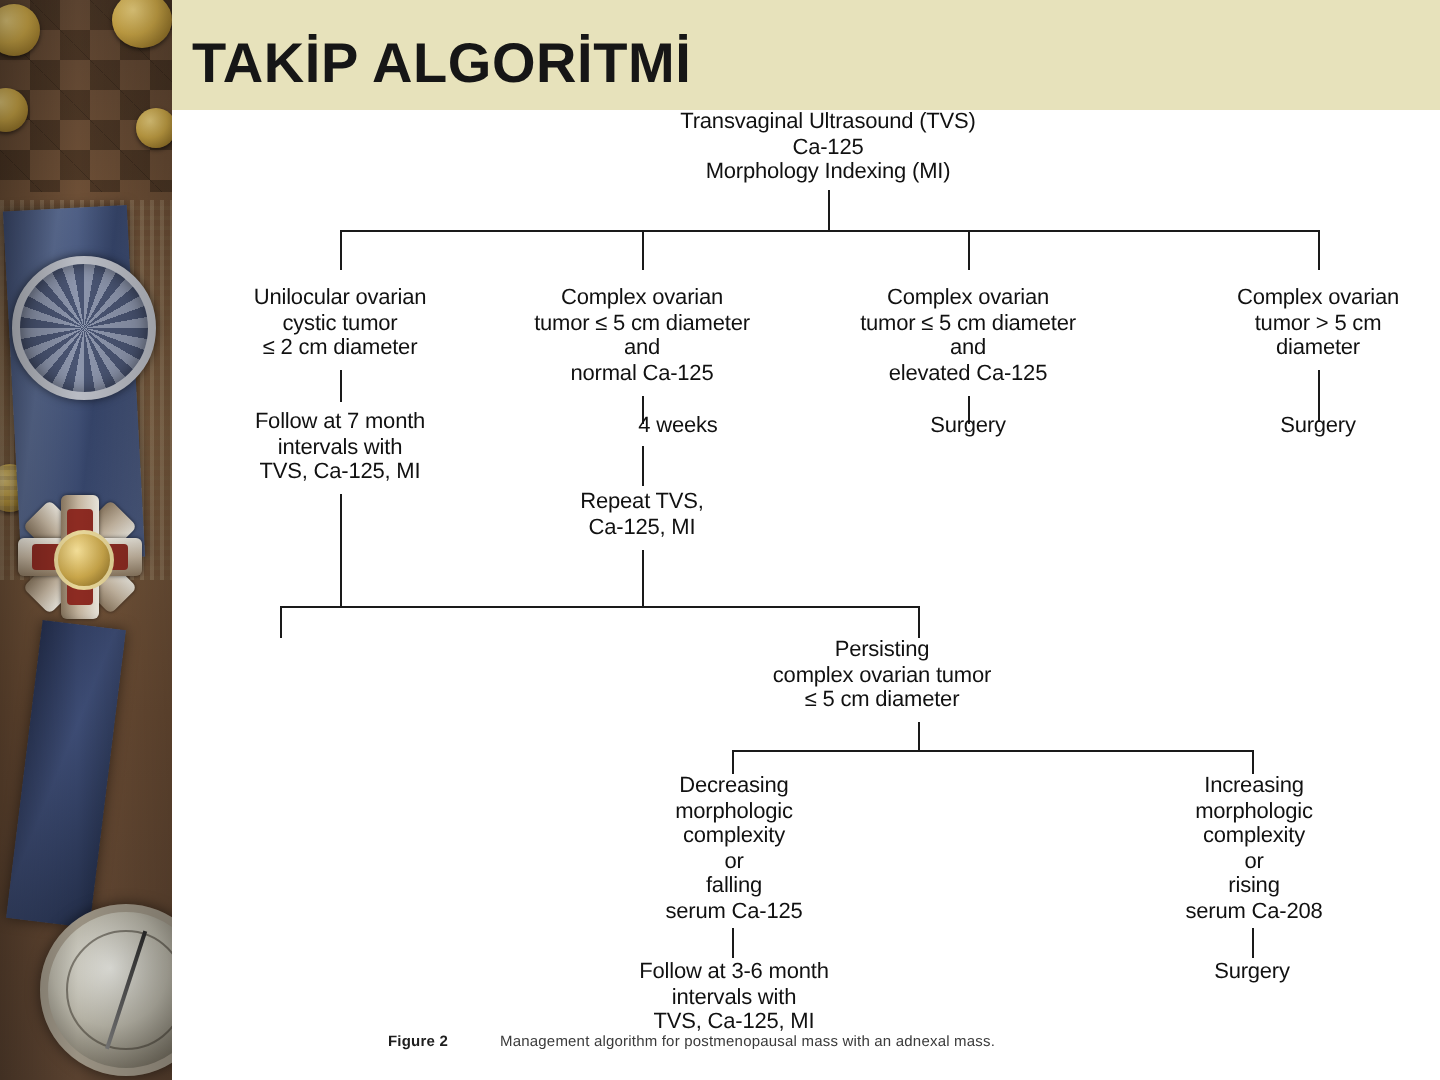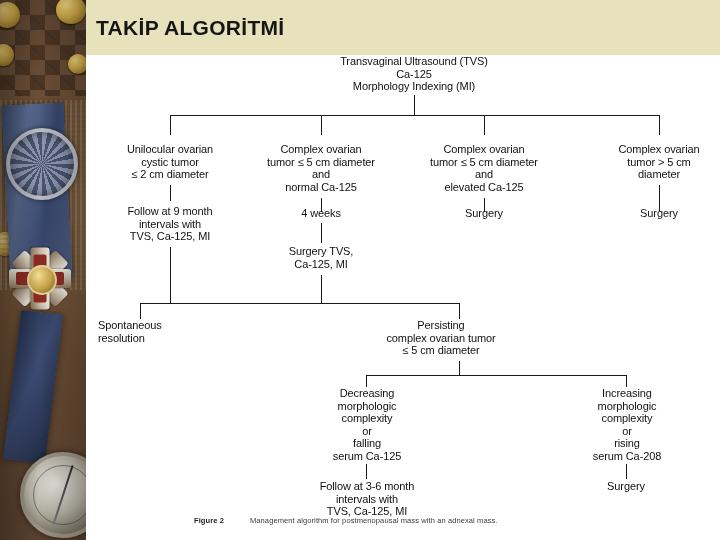--- a/index.html
+++ b/index.html
@@ -127,21 +127,21 @@
   
   #title-bar {
     position: absolute;
     left: 86px; top: 0;
     width: 634px; height: 55px;
     background: #e7e2bb;
   }
   #title-text {
     position: absolute;
     left: 10px; top: 16px;
-    font-size: 21px;
+    font-size: 28px;
     font-weight: bold;
     color: #161616;
     letter-spacing: .3px;
     white-space: nowrap;
   }
 
   
   #figure {
     position: absolute;
     left: 86px; top: 55px;
@@ -252,41 +252,39 @@
 elevated Ca-125</div>
     <div class="node" style="left:500px; top:88px; width:146px;">Complex ovarian
 tumor &gt; 5 cm
 diameter</div>
 
     <div class="vline" style="left:84px;  top:130px; height:16px;"></div>
     <div class="vline" style="left:235px; top:143px; height:14px;"></div>
     <div class="vline" style="left:398px; top:143px; height:14px;"></div>
     <div class="vline" style="left:573px; top:130px; height:26px;"></div>
 
-    <div class="node" style="left:8px; top:150px; width:152px;">Follow at 9 month
+    <div class="node" style="left:8px; top:150px; width:152px;">Follow at 7 month
 intervals with
 TVS, Ca-125, MI</div>
-    <div class="node" style="left:180px; top:152px; width:110px;">4 weeks</div>
+    <div class="node" style="left:198px; top:152px; width:110px;">4 weeks</div>
     <div class="node" style="left:343px; top:152px; width:110px;">Surgery</div>
     <div class="node" style="left:518px; top:152px; width:110px;">Surgery</div>
 
     <div class="vline" style="left:235px; top:168px; height:20px;"></div>
-    <div class="node" style="left:170px; top:190px; width:130px;">Surgery TVS,
+    <div class="node" style="left:170px; top:190px; width:130px;">Repeat TVS,
 Ca-125, MI</div>
 
     <div class="vline" style="left:84px;  top:192px; height:56px;"></div>
 
     <div class="vline" style="left:235px; top:220px; height:28px;"></div>
 
     <div class="hline" style="left:54px; top:248px; width:319px;"></div>
     <div class="vline" style="left:54px;  top:248px; height:16px;"></div>
     <div class="vline" style="left:373px; top:248px; height:16px;"></div>
 
-    <div class="node left" style="left:12px; top:264px; width:140px;">Spontaneous
-resolution</div>
     <div class="node" style="left:272px; top:264px; width:166px;">Persisting
 complex ovarian tumor
 ≤ 5 cm diameter</div>
 
     <div class="vline" style="left:373px; top:306px; height:14px;"></div>
     <div class="hline" style="left:280px; top:320px; width:260px;"></div>
     <div class="vline" style="left:280px; top:320px; height:12px;"></div>
     <div class="vline" style="left:540px; top:320px; height:12px;"></div>
 
     <div class="node" style="left:212px; top:332px; width:138px;">Decreasing

